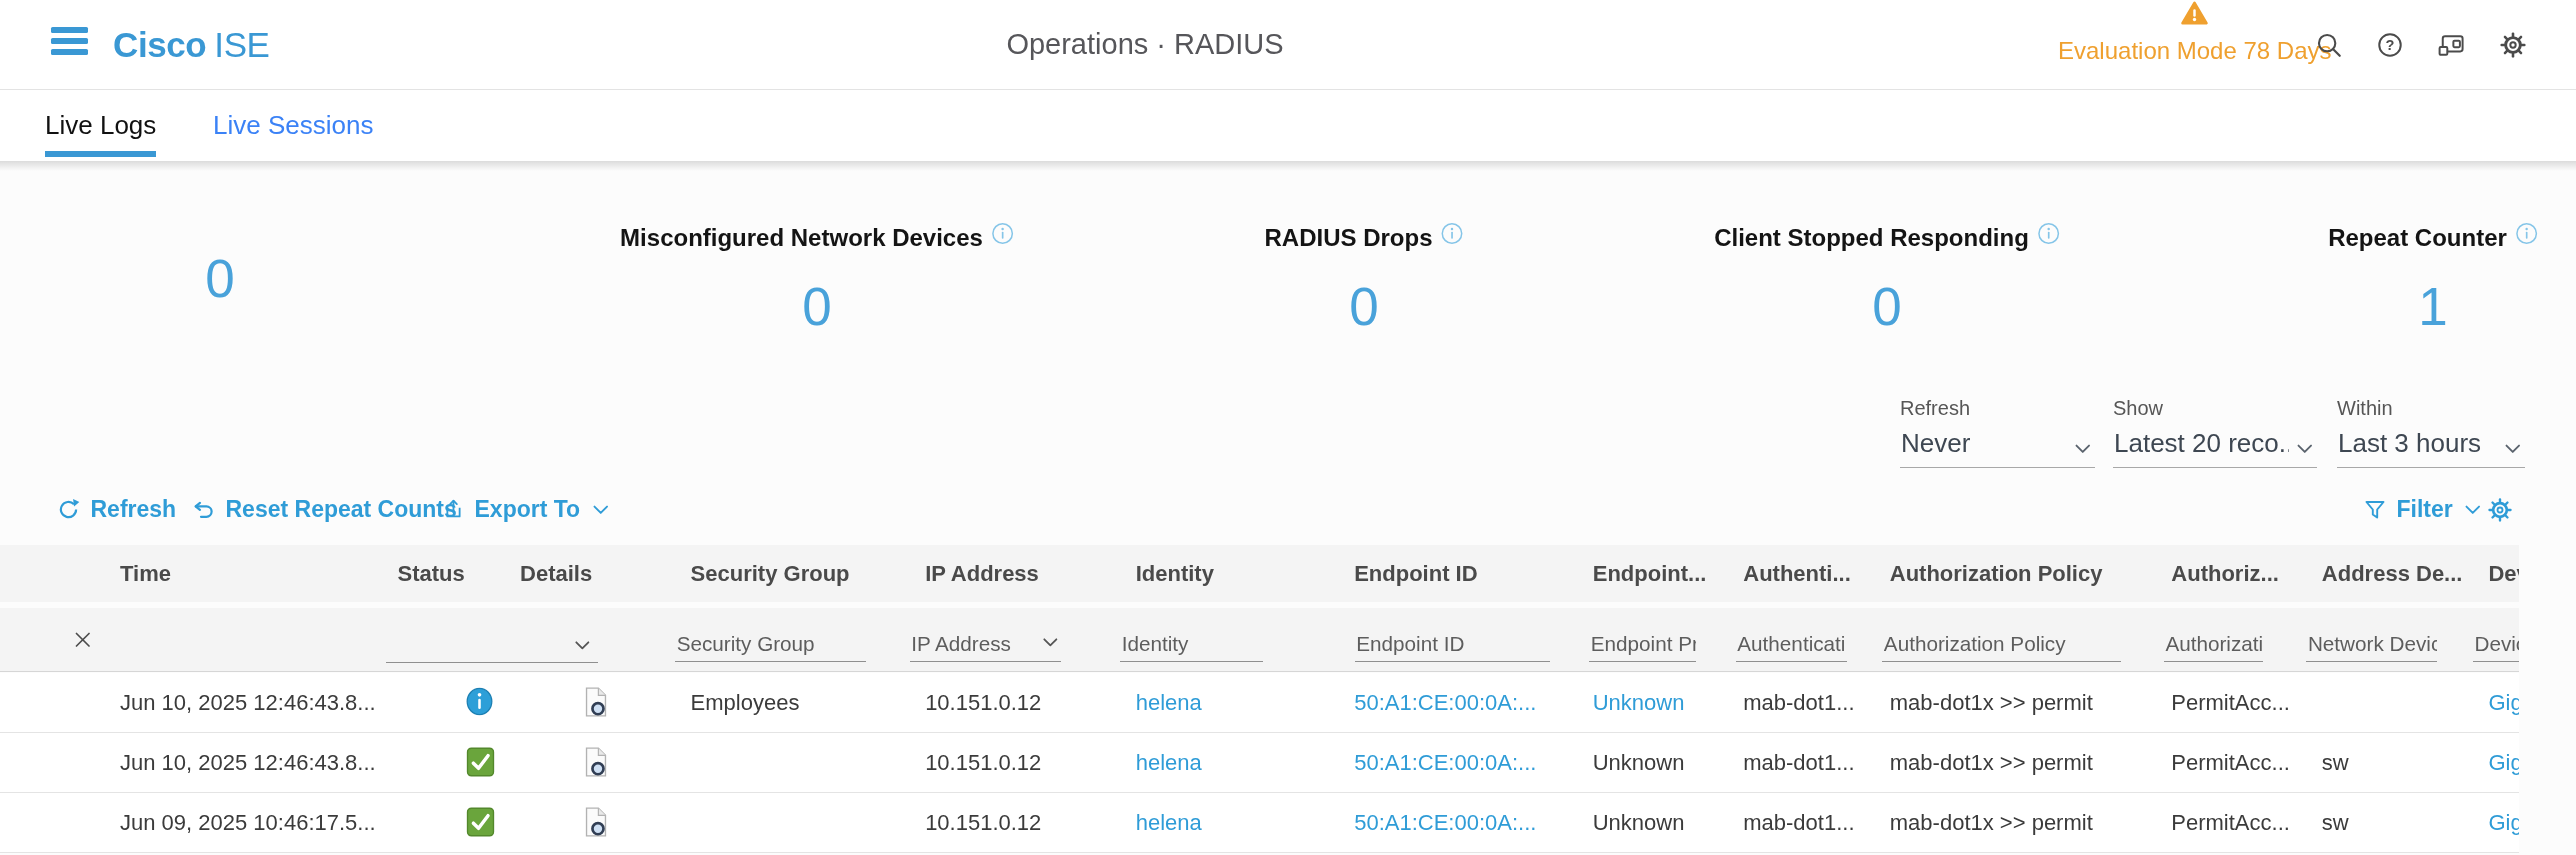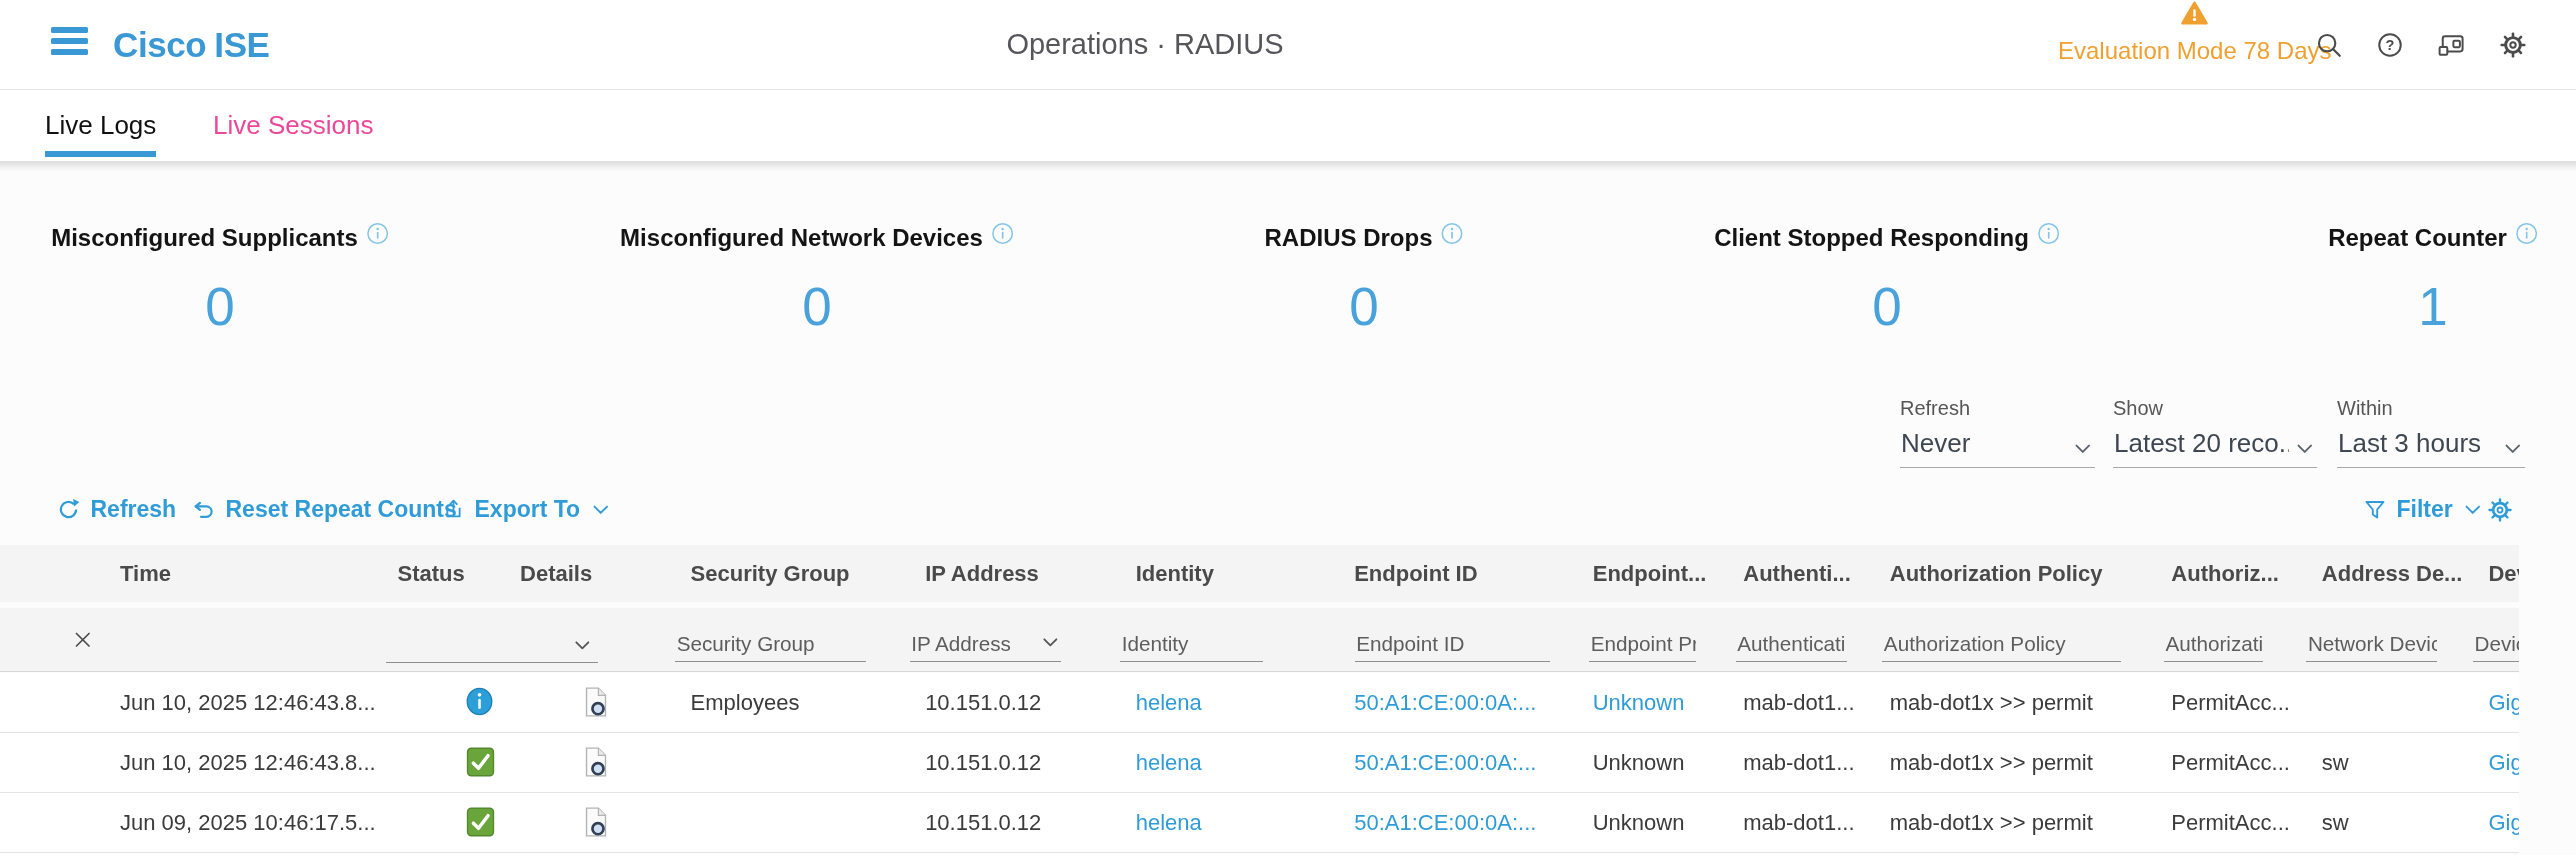--- a/index.html
+++ b/index.html
@@ -9,34 +9,34 @@
     -webkit-font-smoothing:antialiased;
   }
   #app{position:relative;width:2576px;height:855px;background:#fcfcfc;}
 
   
   .topbar{position:absolute;left:0;top:0;width:2576px;height:89px;background:#fff;border-bottom:0.8px solid #e3e3e3;z-index:6;}
   .hamburger{position:absolute;left:51px;top:27px;width:37px;height:35px;cursor:pointer;}
   .hamburger span{display:block;height:5.6px;background:#3a98d4;border-radius:1.6px;margin-bottom:5.6px;}
   .brand{position:absolute;left:113px;top:0;height:89px;display:flex;align-items:center;font-size:35px;color:#3a98d4;letter-spacing:-0.4px;}
   .brand b{font-weight:700;margin-right:8px;}
-  .brand i{font-style:normal;font-weight:700;}
+  .brand i{font-style:normal;font-weight:400;}
   .page-title{position:absolute;left:1145px;top:0;height:89px;transform:translateX(-50%);display:flex;align-items:center;font-size:29px;color:#56565a;text-align:center;}
   .evalwrap{position:absolute;left:2058px;top:0;height:89px;display:flex;align-items:center;gap:10.3px;flex-direction:column;}
   .evaltext{color:#efa02f;font-size:24px;}
   .hdr-icons{position:absolute;right:49px;top:0;height:89px;display:flex;align-items:center;gap:33px;color:#4b4b4b;}
   .hdr-icons svg{display:block;cursor:pointer;}
 
   
   .tabs{position:absolute;left:0;top:90px;width:2576px;height:71px;background:#fff;z-index:5;}
   .tabshadow{position:absolute;left:0;top:161px;width:2576px;height:9.5px;background:linear-gradient(rgba(0,0,0,0.13),rgba(0,0,0,0));z-index:4;}
   .tab{position:absolute;top:0;height:71px;display:flex;align-items:center;font-size:26px;cursor:pointer;}
   .tab-active{left:45px;color:#111;font-weight:500;}
   .tab-active:after{content:"";position:absolute;left:0;bottom:4px;width:100%;height:5.6px;background:#3a98d4;}
-  .tab-idle{left:213px;color:#ec4899;font-weight:400;}
+  .tab-idle{left:213px;color:#3b82f6;font-weight:400;}
 
   
   .counter{position:absolute;top:224px;transform:translateX(-50%);text-align:center;white-space:nowrap;}
   .c-mis-sup{left:220px;} .c-mis-net{left:817px;} .c-drops{left:1364px;} .c-client{left:1887px;} .c-repeat{left:2433px;}
   .counter .clabel{font-size:24px;font-weight:700;color:#141414;display:inline-flex;align-items:flex-start;gap:8px;}
   .counter .clabel svg{margin-top:-2.4px;}
   .counter .cvalue{margin-top:24px;font-size:53px;color:#49a2da;font-weight:400;}
 
   
   .ctrl{position:absolute;top:397px;height:71px;border-bottom:0.8px solid #a8a8a8;box-sizing:border-box;cursor:pointer;}
@@ -173,26 +173,20 @@
     </div>
   </header>
 
   <nav class="tabs">
     <div class="tab tab-active">Live Logs</div>
     <div class="tab tab-idle">Live Sessions</div>
   </nav>
   <div class="tabshadow"></div>
 
   <div class="counter c-mis-sup">
-    <div class="clabel">
-        <span>Misconfigured Supplicants</span>
-      <svg width="23" height="23" viewBox="0 0 29 29">
-          <use href="#sym-info-outline"></use>
-        </svg>
-      </div>
     <div class="cvalue">0</div>
   </div>
   <div class="counter c-mis-net">
     <div class="clabel">
         <span>Misconfigured Network Devices</span>
       <svg width="23" height="23" viewBox="0 0 29 29">
           <use href="#sym-info-outline"></use>
         </svg>
       </div>
     <div class="cvalue">0</div>

